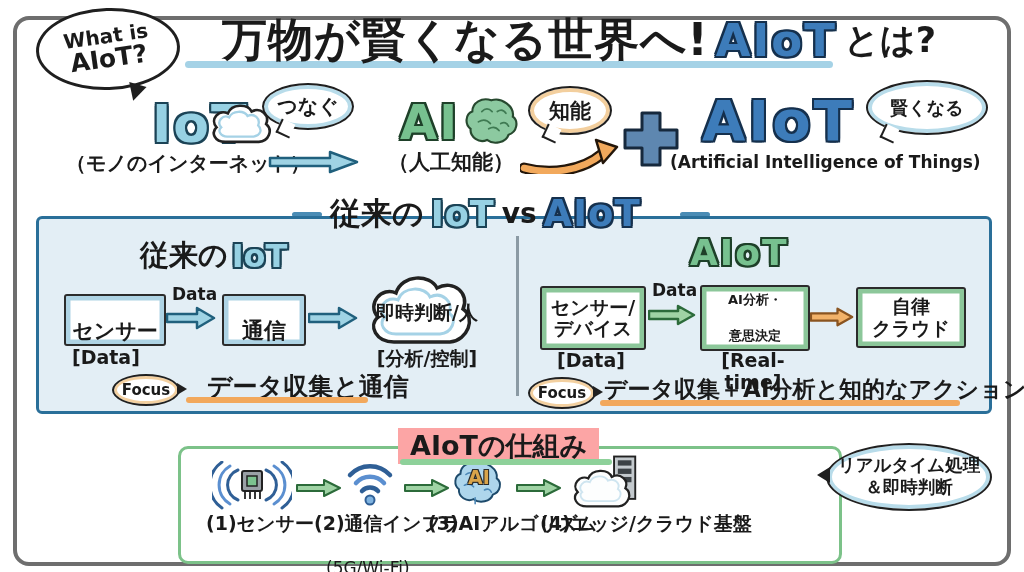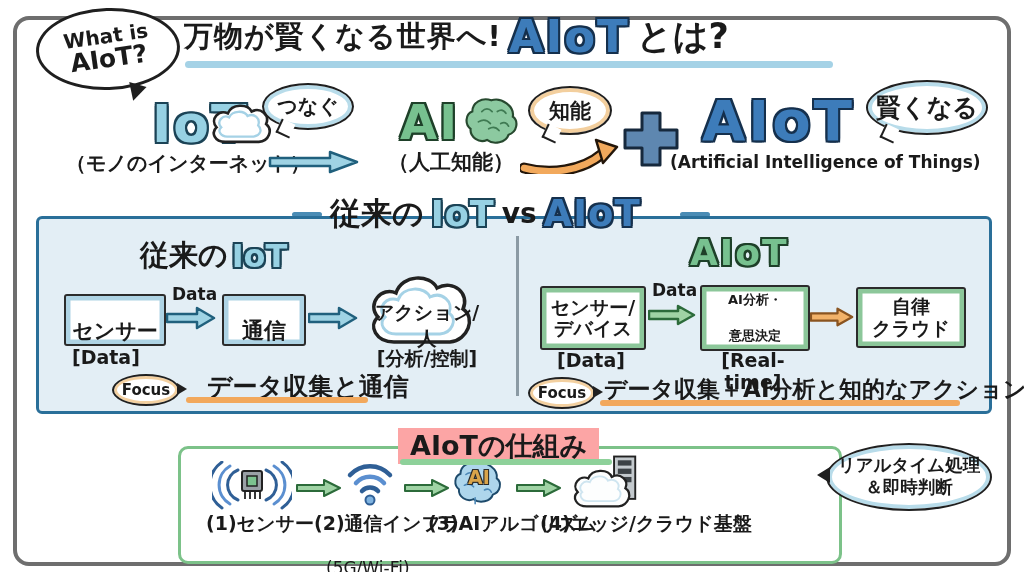--- a/index.html
+++ b/index.html
@@ -42,21 +42,21 @@
 
   <div class="bubble" style="left:36px;top:8px;width:138px;height:76px;border-width:3px;transform:rotate(-2deg);z-index:5;">
     <div style="transform:rotate(-6deg);line-height:1.02;">
       <div style="font-size:20px;font-weight:800;">What is</div>
       <div style="font-size:25px;font-weight:800;">AIoT?</div>
     </div>
     <div style="position:absolute;left:86px;bottom:-15px;width:0;height:0;border-left:9px solid transparent;border-right:9px solid transparent;border-top:17px solid #1f1f1f;transform:rotate(18deg);"></div>
   </div>
 
   <div class="abs" style="left:184px;top:10px;display:flex;align-items:center;gap:7px;white-space:nowrap;z-index:2;">
-    <span style="font-size:29px;font-weight:800;letter-spacing:1px;">万物が賢くなる世界へ!</span>
+    <span style="font-size:45px;font-weight:800;letter-spacing:1px;margin-left:38px;">万物が賢くなる世界へ!</span>
     <span class="o-blue" style="font-size:45px;font-weight:800;letter-spacing:2px;">AIoT</span>
     <span style="font-size:35px;font-weight:800;">とは?</span>
   </div>
   <div class="abs" style="left:185px;top:61px;width:648px;height:7px;background:#a5d2e6;border-radius:4px;"></div>
 
   <div class="abs o-teal" style="left:152px;top:94px;font-size:52px;font-weight:800;letter-spacing:2px;">IoT</div>
 
   <svg class="abs" style="left:208px;top:100px;" width="66" height="48" viewBox="0 0 100 70">
     <path d="M26,62 C10,62 4,48 13,40 C2,28 17,12 30,19 C36,4 60,4 66,16 C80,9 94,22 88,35 C99,44 92,61 77,62 Z" fill="#ffffff" stroke="#222222" stroke-width="4"></path>
     <path d="M29,54 C19,54 14,45 20,40 C12,31 23,20 32,25 C37,14 55,14 60,23 C70,18 80,27 76,37 C83,44 79,53 69,54 Z" fill="none" stroke="#a5d2e6" stroke-width="3.5"></path>
@@ -92,21 +92,21 @@
     <path d="M4,30 C 30,37 62,33 82,16" fill="none" stroke="#f2a95c" stroke-width="6.5" stroke-linecap="round"></path>
     <polygon points="76,2 97,9 83,25" fill="#f2a95c" stroke="#23160a" stroke-width="2.5" stroke-linejoin="round"></polygon>
   </svg>
 
   <svg class="abs" style="left:622px;top:110px;" width="58" height="58" viewBox="0 0 58 58">
     <polygon points="20,3 38,3 38,20 55,20 55,38 38,38 38,55 20,55 20,38 3,38 3,20 20,20" fill="#5e87b0" stroke="#16293d" stroke-width="3" stroke-linejoin="round"></polygon>
   </svg>
 
   <div class="abs o-blue" style="left:702px;top:88px;font-size:56px;font-weight:800;letter-spacing:3px;">AIoT</div>
 
-  <div class="bubble ring-blue" style="left:866px;top:80px;width:118px;height:51px;font-size:25px;z-index:2;">
+  <div class="bubble ring-blue" style="left:866px;top:80px;width:118px;height:51px;font-size:18px;z-index:2;">
     <span>賢くなる</span>
     <div class="tail-bl"></div>
   </div>
 
   <div class="lbl" style="left:670px;top:152px;font-size:17px;font-weight:600;">(Artificial Intelligence of Things)</div>
 
   <div class="dash-blue" style="left:292px;top:212px;width:30px;"></div>
   <div class="abs" style="left:330px;top:192px;display:flex;align-items:center;gap:7px;white-space:nowrap;z-index:2;">
     <span style="font-size:31px;font-weight:800;">従来の</span>
     <span class="o-teal" style="font-size:35px;font-weight:800;letter-spacing:1px;">IoT</span>
@@ -137,21 +137,21 @@
   </div>
 
   <svg class="abs" style="left:308px;top:306px;" width="50" height="24" viewBox="0 0 50 24">
     <polygon points="1,8 31,8 31,2 48,12 31,22 31,16 1,16" fill="#9fd3e4" stroke="#20607d" stroke-width="2.5" stroke-linejoin="round"></polygon>
   </svg>
 
   <svg class="abs" style="left:362px;top:266px;" width="130" height="84" viewBox="0 0 130 84">
     <path d="M32,76 C14,76 6,60 16,51 C4,38 20,20 34,27 C40,8 68,8 75,22 C92,13 108,28 101,43 C114,52 106,74 88,76 Z" fill="#ffffff" stroke="#222222" stroke-width="3.5"></path>
     <path d="M34,68 C22,68 16,57 23,51 C14,42 25,29 36,34 C41,20 63,20 68,31 C80,25 92,36 87,47 C96,53 90,67 78,68 Z" fill="none" stroke="#a5d2e6" stroke-width="3"></path>
   </svg>
-  <div class="lbl" style="left:366px;top:300px;width:122px;text-align:center;font-size:19px;">アクション/人</div>
+  <div class="lbl" style="left:366px;top:300px;width:122px;text-align:center;font-size:19px;">即時判断/人</div>
 
   <div class="lbl" style="left:72px;top:346px;font-size:19px;">[Data]</div>
   <div class="lbl" style="left:362px;top:346px;width:130px;text-align:center;font-size:19px;">[分析/控制]</div>
 
   <div class="bubble ring-orange" style="left:112px;top:374px;width:64px;height:28px;font-size:15px;font-weight:600;box-shadow:inset 0 0 0 3px #f3d0a0;border-width:2px;">
     <span>Focus</span>
     <div class="tri-r"></div>
   </div>
   <div class="lbl" style="left:190px;top:370px;font-size:25px;font-weight:800;white-space:nowrap;margin-left:17px;">データ収集と通信</div>
   <div class="underline-orange" style="left:186px;top:397px;width:182px;"></div>

